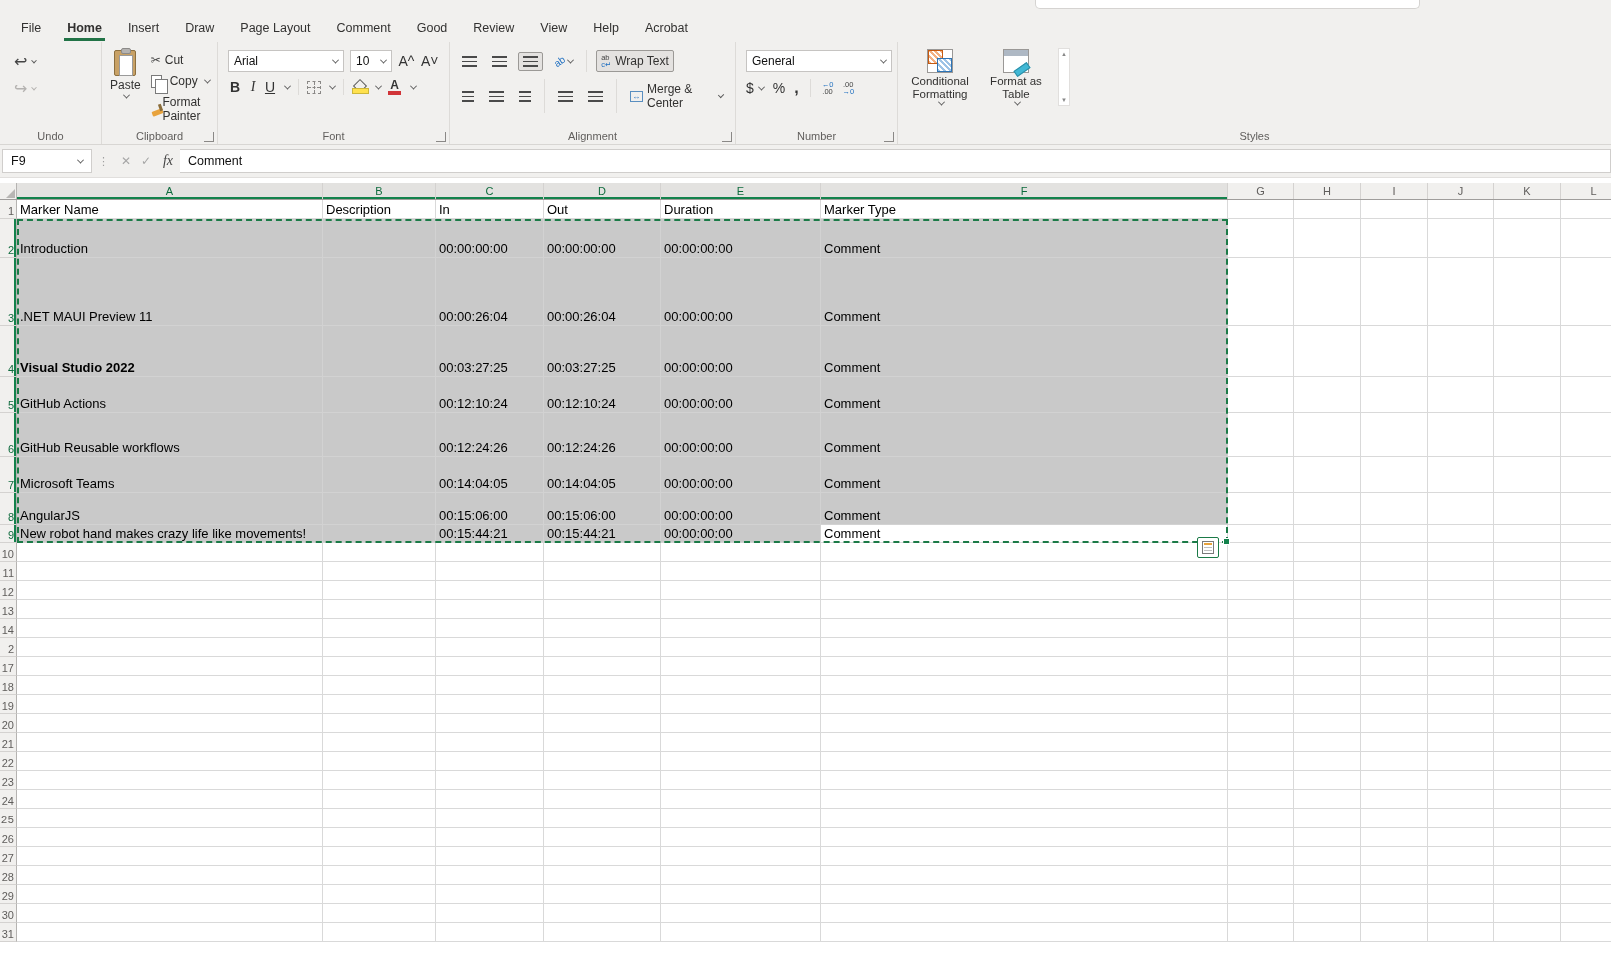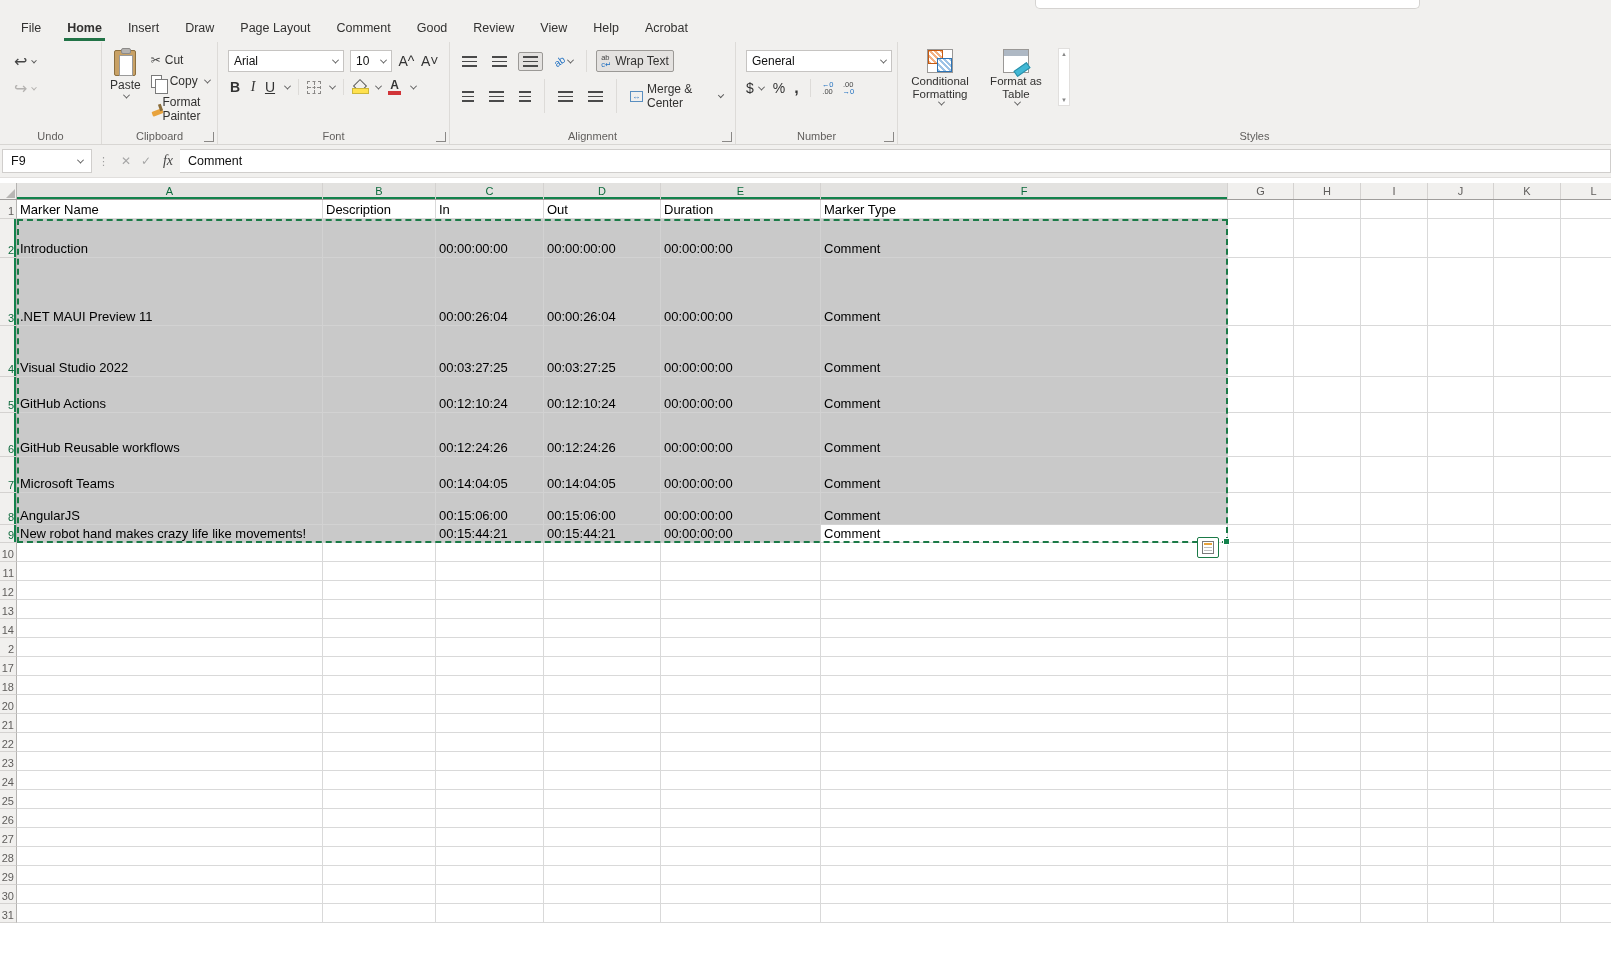--- a/index.html
+++ b/index.html
@@ -412,21 +412,21 @@
       <div class="cell sel" style="width: 407px;">Comment</div>
       <div class="cell" style="width: 66px;"></div>
       <div class="cell" style="width: 67px;"></div>
       <div class="cell" style="width: 67px;"></div>
       <div class="cell" style="width: 66px;"></div>
       <div class="cell" style="width: 67px;"></div>
       <div class="cell" style="width: 66px;"></div>
     </div>
     <div class="grid-row" style="height: 51px;">
       <div class="row-gutter sel">4</div>
-      <div class="cell sel" style="width: 306px;">Visual Studio 2022</div>
+      <div class="cell sel" style="width: 306px; font-weight: bold;">Visual Studio 2022</div>
       <div class="cell sel" style="width: 113px;"></div>
       <div class="cell sel" style="width: 108px;">00:03:27:25</div>
       <div class="cell sel" style="width: 117px;">00:03:27:25</div>
       <div class="cell sel" style="width: 160px;">00:00:00:00</div>
       <div class="cell sel" style="width: 407px;">Comment</div>
       <div class="cell" style="width: 66px;"></div>
       <div class="cell" style="width: 67px;"></div>
       <div class="cell" style="width: 67px;"></div>
       <div class="cell" style="width: 66px;"></div>
       <div class="cell" style="width: 67px;"></div>
@@ -621,20 +621,35 @@
       <div class="cell" style="width: 160px;"></div>
       <div class="cell" style="width: 407px;"></div>
       <div class="cell" style="width: 66px;"></div>
       <div class="cell" style="width: 67px;"></div>
       <div class="cell" style="width: 67px;"></div>
       <div class="cell" style="width: 66px;"></div>
       <div class="cell" style="width: 67px;"></div>
       <div class="cell" style="width: 66px;"></div>
     </div>
     <div class="grid-row" style="height: 19px;">
+      <div class="row-gutter">19</div>
+      <div class="cell" style="width: 306px;"></div>
+      <div class="cell" style="width: 113px;"></div>
+      <div class="cell" style="width: 108px;"></div>
+      <div class="cell" style="width: 117px;"></div>
+      <div class="cell" style="width: 160px;"></div>
+      <div class="cell" style="width: 407px;"></div>
+      <div class="cell" style="width: 66px;"></div>
+      <div class="cell" style="width: 67px;"></div>
+      <div class="cell" style="width: 67px;"></div>
+      <div class="cell" style="width: 66px;"></div>
+      <div class="cell" style="width: 67px;"></div>
+      <div class="cell" style="width: 66px;"></div>
+    </div>
+    <div class="grid-row" style="height: 19px;">
       <div class="row-gutter">20</div>
       <div class="cell" style="width: 306px;"></div>
       <div class="cell" style="width: 113px;"></div>
       <div class="cell" style="width: 108px;"></div>
       <div class="cell" style="width: 117px;"></div>
       <div class="cell" style="width: 160px;"></div>
       <div class="cell" style="width: 407px;"></div>
       <div class="cell" style="width: 66px;"></div>
       <div class="cell" style="width: 67px;"></div>
       <div class="cell" style="width: 67px;"></div>
@@ -695,21 +710,21 @@
       <div class="cell" style="width: 117px;"></div>
       <div class="cell" style="width: 160px;"></div>
       <div class="cell" style="width: 407px;"></div>
       <div class="cell" style="width: 66px;"></div>
       <div class="cell" style="width: 67px;"></div>
       <div class="cell" style="width: 67px;"></div>
       <div class="cell" style="width: 66px;"></div>
       <div class="cell" style="width: 67px;"></div>
       <div class="cell" style="width: 66px;"></div>
     </div>
-    <div class="grid-row" style="height: 19px;">
+    <div class="grid-row" style="height: 19px; font-family: Liberation Mono, monospace;">
       <div class="row-gutter">25</div>
       <div class="cell" style="width: 306px;"></div>
       <div class="cell" style="width: 113px;"></div>
       <div class="cell" style="width: 108px;"></div>
       <div class="cell" style="width: 117px;"></div>
       <div class="cell" style="width: 160px;"></div>
       <div class="cell" style="width: 407px;"></div>
       <div class="cell" style="width: 66px;"></div>
       <div class="cell" style="width: 67px;"></div>
       <div class="cell" style="width: 67px;"></div>

